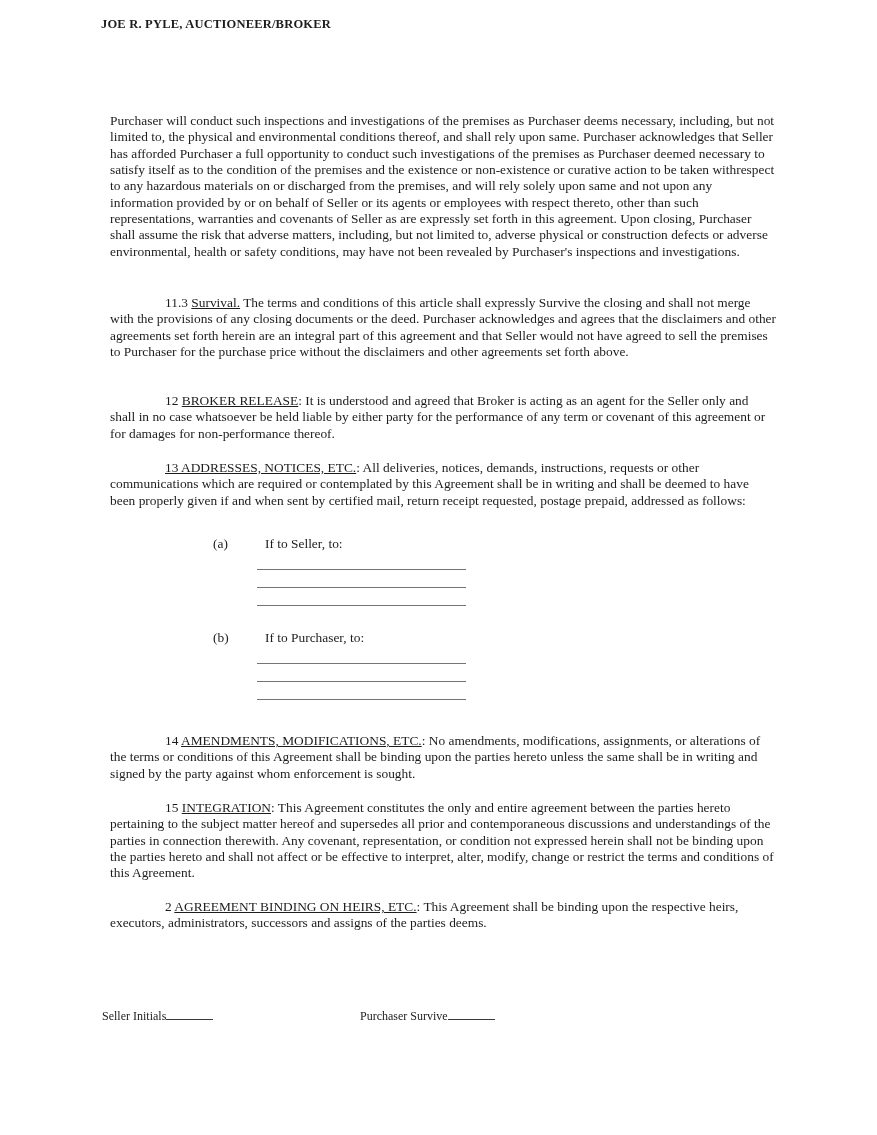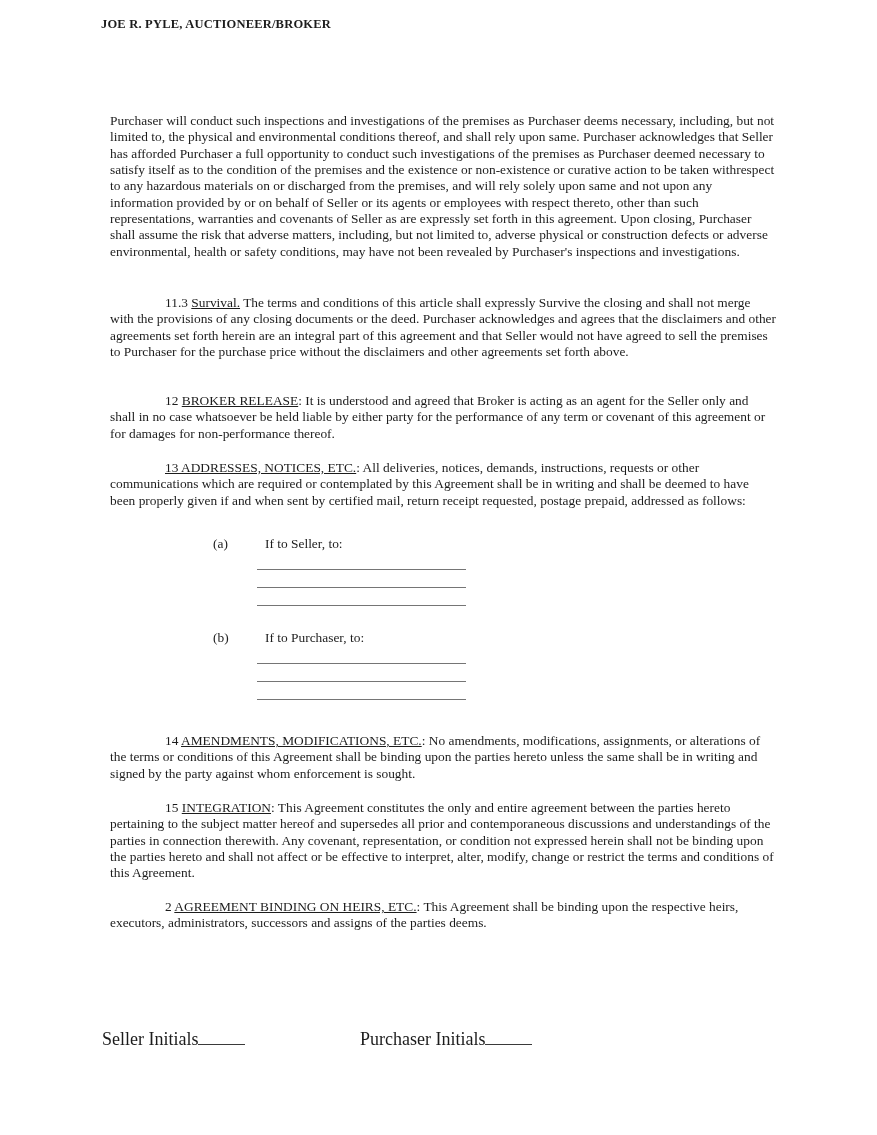--- a/index.html
+++ b/index.html
@@ -39,24 +39,24 @@
     height: 92px;
     font-size: 13.4px;
   }
   .addr-marker { position: absolute; left: 111px; top: 0; }
   .addr-label  { position: absolute; left: 163px; top: 0; }
   .addr-lines  { position: absolute; left: 155px; top: 16px; width: 209px; }
   .addr-line   { height: 18px; border-bottom: 1px solid #757575; box-sizing: border-box; }
   .footer-row {
     position: absolute;
     left: 102px;
-    top: 1029px;
+    top: 1005px;
     width: 666px;
     height: 24px;
-    font-size: 18px;
+    font-size: 12px;
   }
   .init-group-seller    { position: absolute; left: 0; top: 0; white-space: nowrap; }
   .init-group-purchaser { position: absolute; left: 258px; top: 0; white-space: nowrap; }
   .init-blank {
     display: inline-block;
     width: 47px;
     height: 14px;
     border-bottom: 1.2px solid #3a3a3a;
     vertical-align: baseline;
   }
@@ -97,16 +97,16 @@
   </div>
 
   <p class="para sec" style="top:725px"><span>14 </span><span class="u">AMENDMENTS, MODIFICATIONS, ETC.</span><span>: No amendments, modifications, assignments, or alterations of the terms or conditions of this Agreement shall be binding upon the parties hereto unless the same shall be in writing and signed by the party against whom enforcement is sought.</span></p>
 
   <p class="para sec" style="top:792px"><span>15 </span><span class="u">INTEGRATION</span><span>: This Agreement constitutes the only and entire agreement between the parties hereto pertaining to the subject matter hereof and supersedes all prior and contemporaneous discussions and understandings of the parties in connection therewith. Any covenant, representation, or condition not expressed herein shall not be binding upon the parties hereto and shall not affect or be effective to interpret, alter, modify, change or restrict the terms and conditions of this Agreement.</span></p>
 
   <p class="para sec" style="top:891px"><span>2 </span><span class="u">AGREEMENT BINDING ON HEIRS, ETC.</span><span>: This Agreement shall be binding upon the respective heirs, executors, administrators, successors and assigns of the parties deems.</span></p>
 
   <div class="footer-row">
     <span class="init-group-seller"><span>Seller Initials</span><span class="init-blank"></span></span>
-    <span class="init-group-purchaser"><span>Purchaser Initials</span><span class="init-blank"></span></span>
+    <span class="init-group-purchaser"><span>Purchaser Survive</span><span class="init-blank"></span></span>
   </div>
 
 </div>
 
 </body></html>

